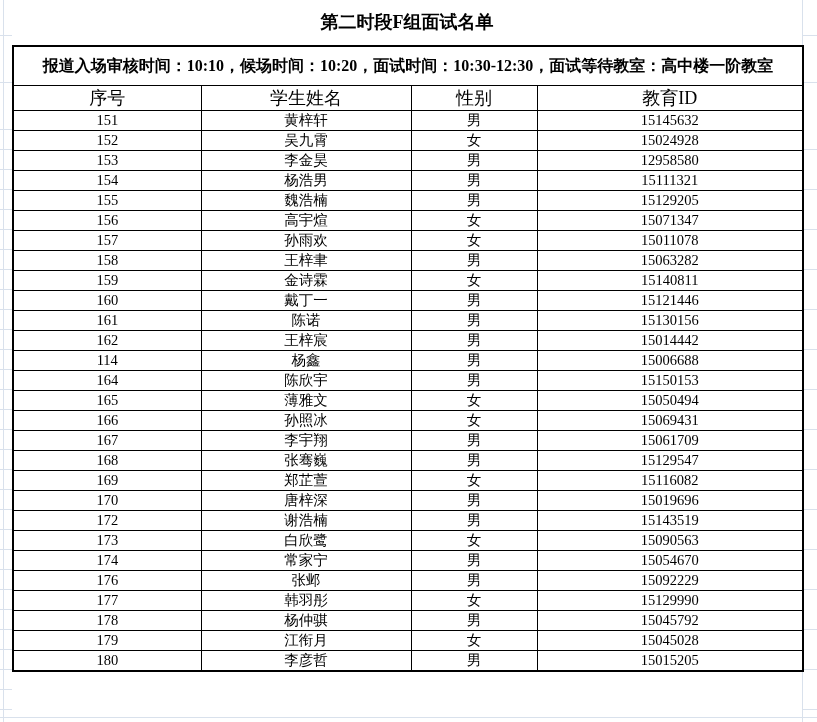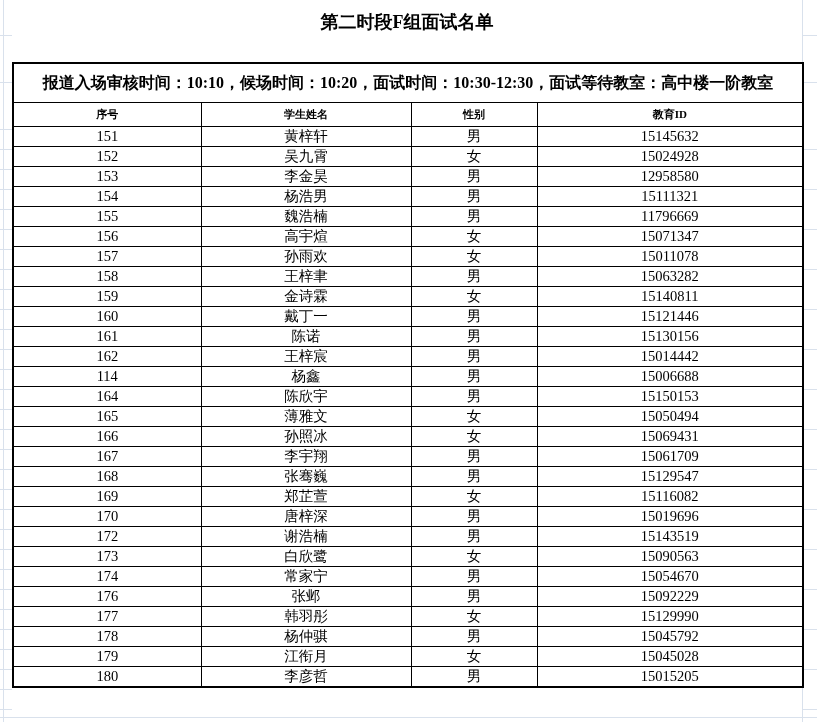--- a/index.html
+++ b/index.html
@@ -21,21 +21,21 @@
     background: repeating-linear-gradient(to bottom, transparent 0 19px, #d9e1ec 19px 20px);
   }
   .grid-right-rows {
     position: absolute; left: 803px; top: 110px; width: 14px; height: 601px;
     background: repeating-linear-gradient(to bottom, transparent 0 39px, #d9e1ec 39px 40px);
   }
 
   .table-wrap { position: absolute; left: 12px; top: 0; width: 790px; }
 
   .title {
-    height: 62px; line-height: 45px;
+    height: 45px; line-height: 45px;
     text-align: center; font-weight: bold; font-size: 18px;
     background: #fff;
   }
 
   table.roster {
     border-collapse: collapse;
     table-layout: fixed;
     width: 790px;
     background: #fff;
   }
@@ -49,22 +49,22 @@
 
   td, th { padding: 0; text-align: center; vertical-align: middle; overflow: hidden; white-space: nowrap; }
 
   tr.info-row td {
     height: 38px;
     font-weight: bold;
     font-size: 16px;
   }
   tr.header-row th {
     height: 23px;
-    font-weight: bold;
-    font-size: 11px;
+    font-weight: normal;
+    font-size: 18px;
   }
   tr.data-row td {
     height: 19px;
     font-size: 14.5px;
     line-height: 19px;
   }
 </style>
 </head>
 <body>
 
@@ -122,21 +122,21 @@
           <tr class="data-row">
             <td>154</td>
             <td>杨浩男</td>
             <td>男</td>
             <td>15111321</td>
           </tr>
           <tr class="data-row">
             <td>155</td>
             <td>魏浩楠</td>
             <td>男</td>
-            <td>11796669</td>
+            <td>15129205</td>
           </tr>
           <tr class="data-row">
             <td>156</td>
             <td>高宇煊</td>
             <td>女</td>
             <td>15071347</td>
           </tr>
           <tr class="data-row">
             <td>157</td>
             <td>孙雨欢</td>

